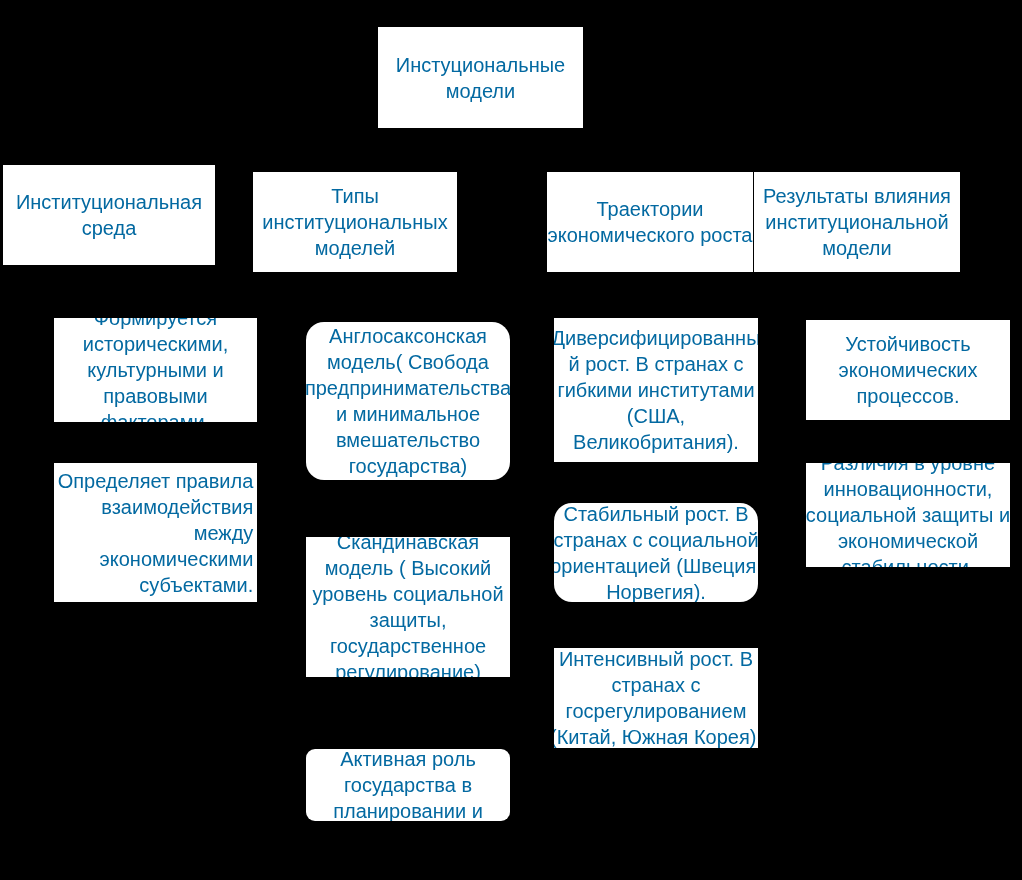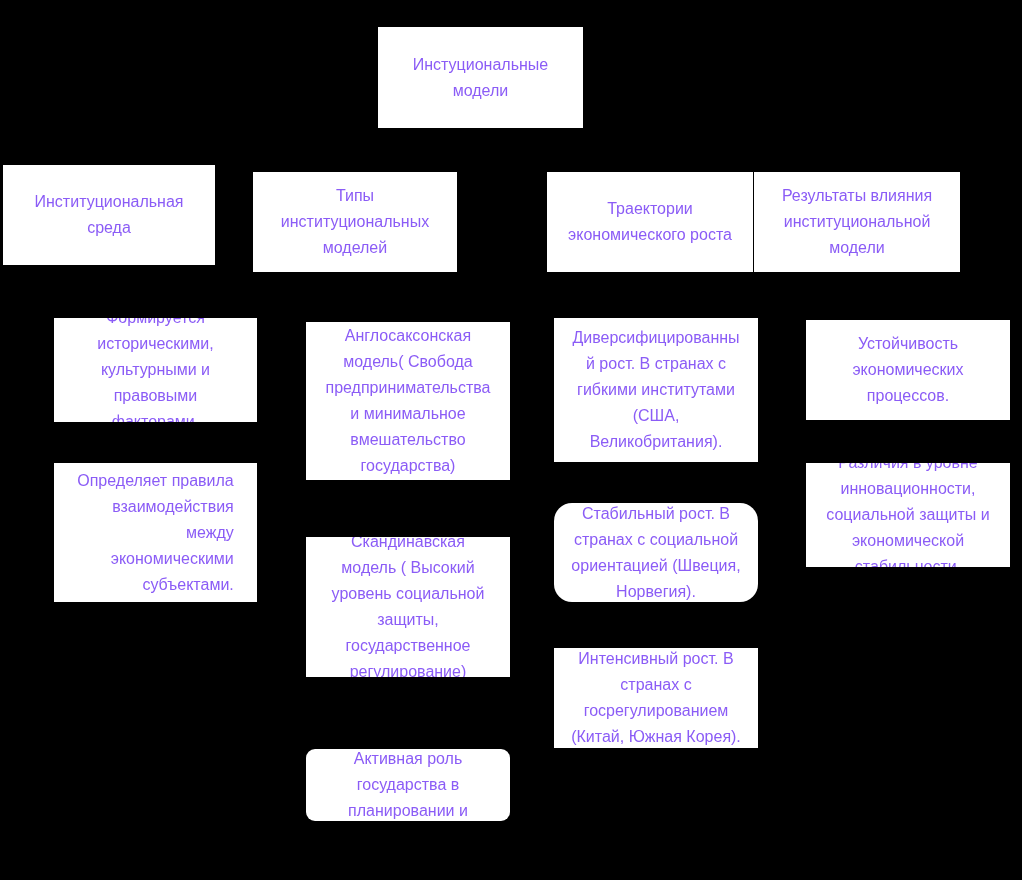--- a/index.html
+++ b/index.html
@@ -11,45 +11,45 @@
     position: relative;
     width: 1022px;
     height: 880px;
     background: #000000;
     font-family: "Liberation Sans", "DejaVu Sans", sans-serif;
     overflow: hidden;
   }
   .node {
     position: absolute;
     background: #ffffff;
-    color: #8b5cf6;
+    color: #0369a1;
     display: flex;
     align-items: center;
     justify-content: center;
     text-align: center;
     overflow: hidden;
-    font-size: 16px;
+    font-size: 20px;
     line-height: 26px;
   }
   .node .txt {
     white-space: pre;
     flex: 0 0 auto;
   }
   
   .b-root    { left: 378px; top: 27px;  width: 205px; height: 101px; }
   
   .b-env-h   { left: 3px;   top: 165px; width: 212px; height: 100px; }
   .b-types-h { left: 253px; top: 172px; width: 204px; height: 100px; }
   .b-traj-h  { left: 503px; top: 172px; width: 206px; height: 100px; margin-left: 44px; }
   .b-res-h   { left: 754px; top: 172px; width: 206px; height: 100px; }
   
   .b-env-1   { left: 54px;  top: 318px; width: 203px; height: 104px; }
   .b-env-2   { left: 54px;  top: 463px; width: 203px; height: 139px; text-align: right; }
   
-  .b-anglo   { left: 306px; top: 322px; width: 204px; height: 158px; }
+  .b-anglo   { left: 306px; top: 322px; width: 204px; height: 158px; border-radius: 18px; }
   .b-scand   { left: 306px; top: 537px; width: 204px; height: 140px; }
   .b-asia    { left: 306px; top: 749px; width: 204px; height: 72px; border-radius: 9px; }
   
   .b-divers  { left: 554px; top: 318px; width: 204px; height: 144px; }
   .b-stable  { left: 554px; top: 503px; width: 204px; height: 99px; border-radius: 18px;  }
   .b-intense { left: 554px; top: 648px; width: 204px; height: 100px; }
   
   .b-res-1   { left: 806px; top: 320px; width: 204px; height: 100px; }
   .b-res-2   { left: 806px; top: 463px; width: 204px; height: 104px; align-items: center; }
 </style>

